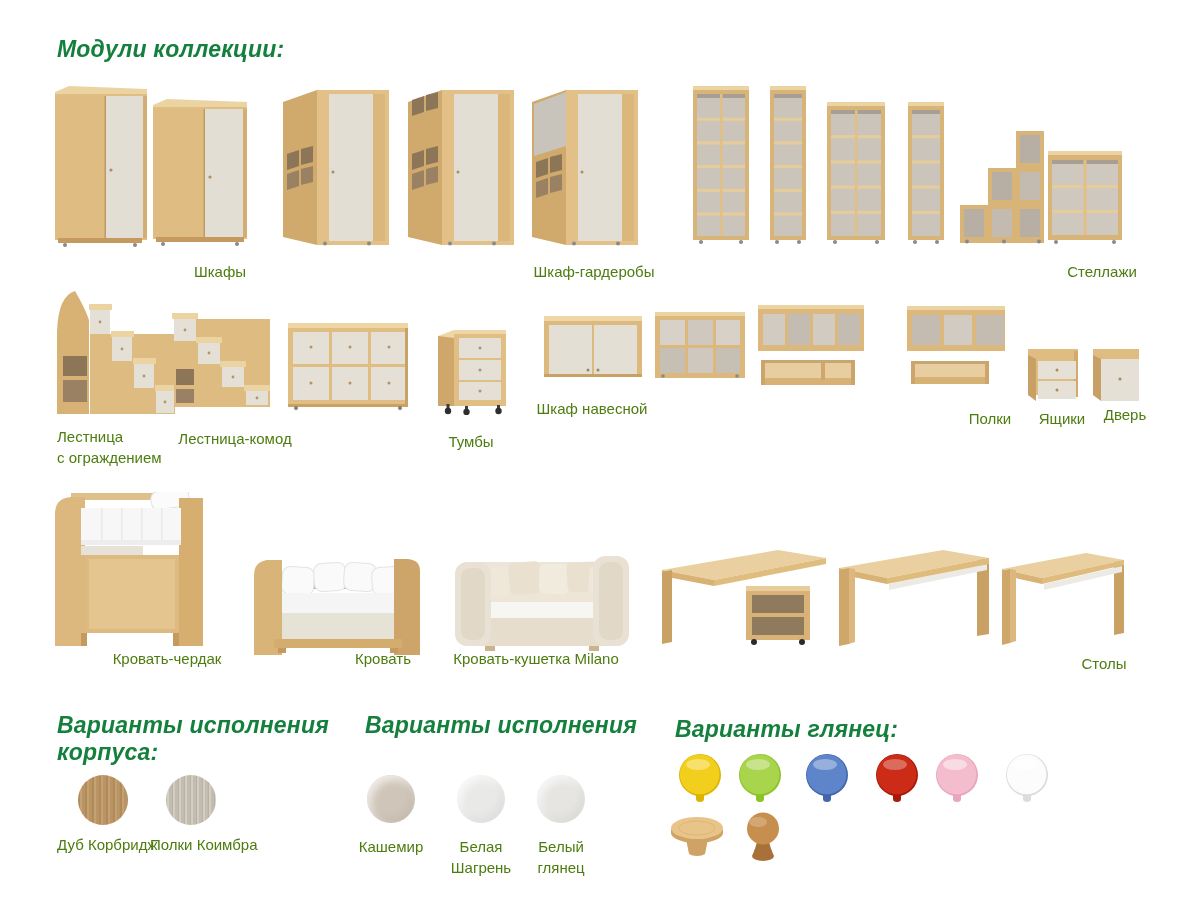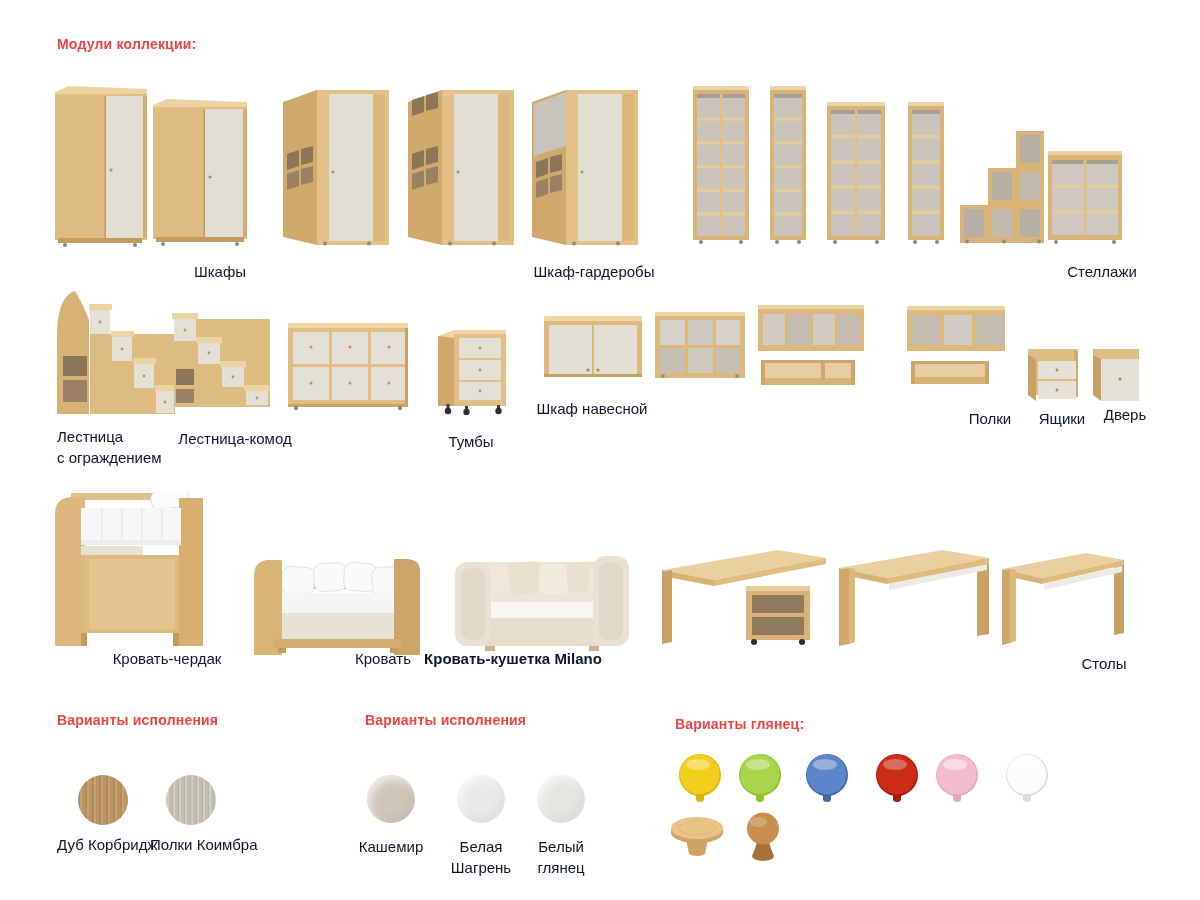--- a/index.html
+++ b/index.html
@@ -1,19 +1,19 @@
 <!DOCTYPE html>
 <html><head>
 <meta charset="utf-8">
 <style>
   html,body{margin:0;padding:0;background:#fff;}
   .canvas{position:relative;width:1200px;height:900px;background:#ffffff;overflow:hidden;
           font-family:"Liberation Sans",sans-serif;}
-  .hdr{position:absolute;font-size:14px;font-weight:bold;color:#ef4444;line-height:1.18;letter-spacing:.2px;}
-  .lbl{position:absolute;font-size:15px;color:#0f172a;white-space:nowrap;}
+  .hdr{position:absolute;font-size:23px;font-weight:bold;color:#15803d;line-height:1.18;letter-spacing:.2px;font-style:italic;}
+  .lbl{position:absolute;font-size:15px;color:#4d7c0f;white-space:nowrap;}
   .lbl.center{transform:translateX(-50%);text-align:center;}
   .lbl .line{display:block;line-height:21px;}
   .item{position:absolute;}
   .swatch{position:absolute;border-radius:50%;}
   .swatch.oak::after{content:"";position:absolute;inset:0;border-radius:50%;
     background:repeating-linear-gradient(90deg,rgba(90,56,18,.13) 0 2px,rgba(255,255,255,.10) 2px 4px,rgba(90,56,18,.03) 4px 7px);}
   .swatch.ash::after{content:"";position:absolute;inset:0;border-radius:50%;
     background:repeating-linear-gradient(90deg,rgba(96,88,74,.14) 0 1px,rgba(255,255,255,.22) 1px 3px,rgba(96,88,74,.04) 3px 6px);}
   .swatch.soft{box-shadow:inset -4px -5px 9px rgba(0,0,0,.045), inset 4px 5px 9px rgba(255,255,255,.65);}
 </style>
@@ -419,25 +419,26 @@
     <polygon points="42,33 120,15 120,21 42,39" fill="#eceae4"></polygon>
     <polygon points="0,18 84,2 122,9 40,27" fill="#ead0a0"></polygon>
     <polygon points="0,18 40,27 40,33 0,24" fill="#d9b275"></polygon>
     <polygon points="40,27 122,9 122,14 40,33" fill="#dfbc7e"></polygon>
     <polygon points="0,20 8,18 8,92 0,94" fill="#cfa76a"></polygon>
     <polygon points="8,18 14,19 14,90 8,92" fill="#dcb87e"></polygon>
   </svg>
 
   <div class="lbl center" style="left:167px;top:650px;">Кровать-чердак</div>
   <div class="lbl center" style="left:383px;top:650px;">Кровать</div>
-  <div class="lbl center" style="left:513px;top:650px;font-weight:bold;">Кровать-кушетка Milano</div>
+  <div class="lbl center" style="left:536px;top:650px;">Кровать-кушетка Milano</div>
   <div class="lbl center" style="left:1104px;top:655px;">Столы</div>
 
   <div class="hdr" style="left:57px;top:712px;">
     <div>Варианты исполнения</div>
+    <div>корпуса:</div>
   </div>
   <div class="swatch oak" style="left: 78px; top: 775px; width: 50px; height: 50px; background: rgb(189, 151, 101);"></div>
   <div class="swatch ash" style="left: 166px; top: 775px; width: 50px; height: 50px; background: rgb(199, 192, 180);"></div>
   <div class="lbl" style="left:57px;top:836px;">Дуб Корбридж</div>
   <div class="lbl" style="left:150px;top:836px;">Полки Коимбра</div>
 
   <div class="hdr" style="left:365px;top:712px;">
     <div>Варианты исполнения</div>
   </div>
   <div class="swatch soft" style="left: 367px; top: 775px; width: 48px; height: 48px; background: rgb(207, 197, 184);"></div>

